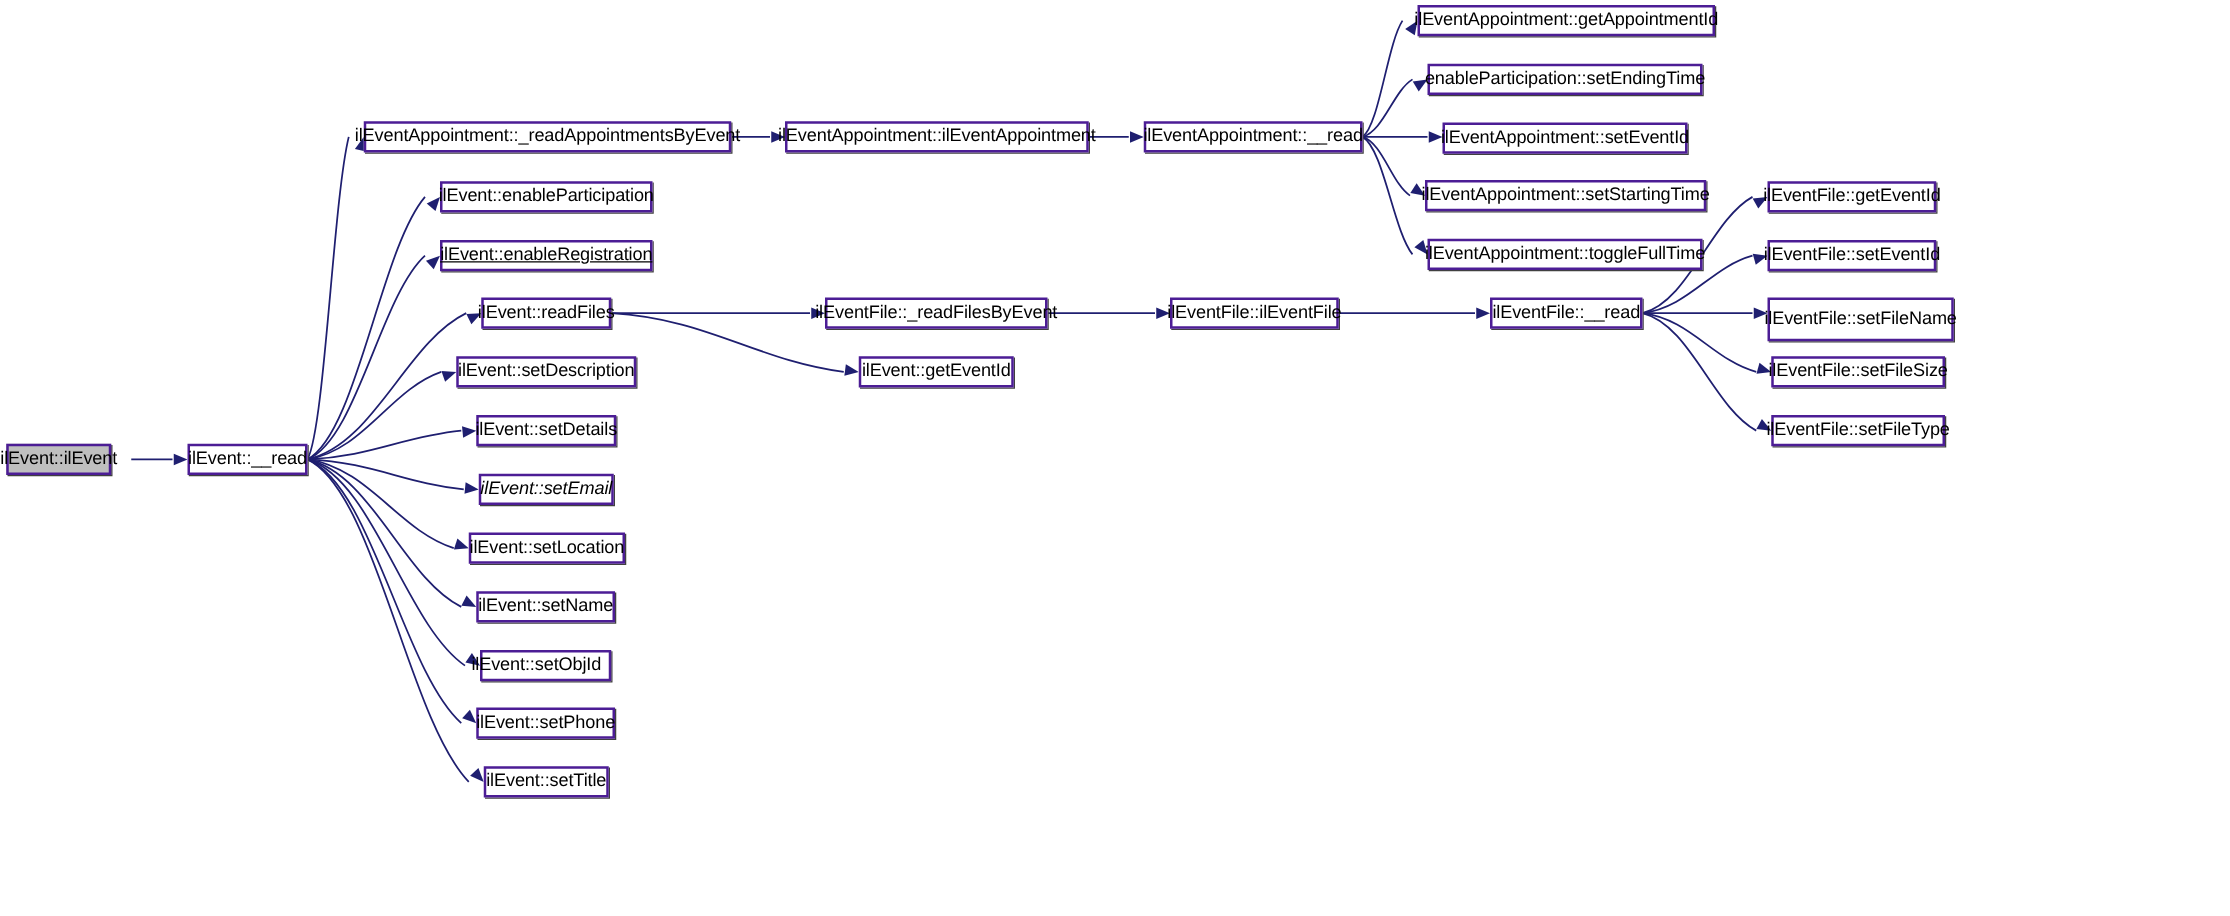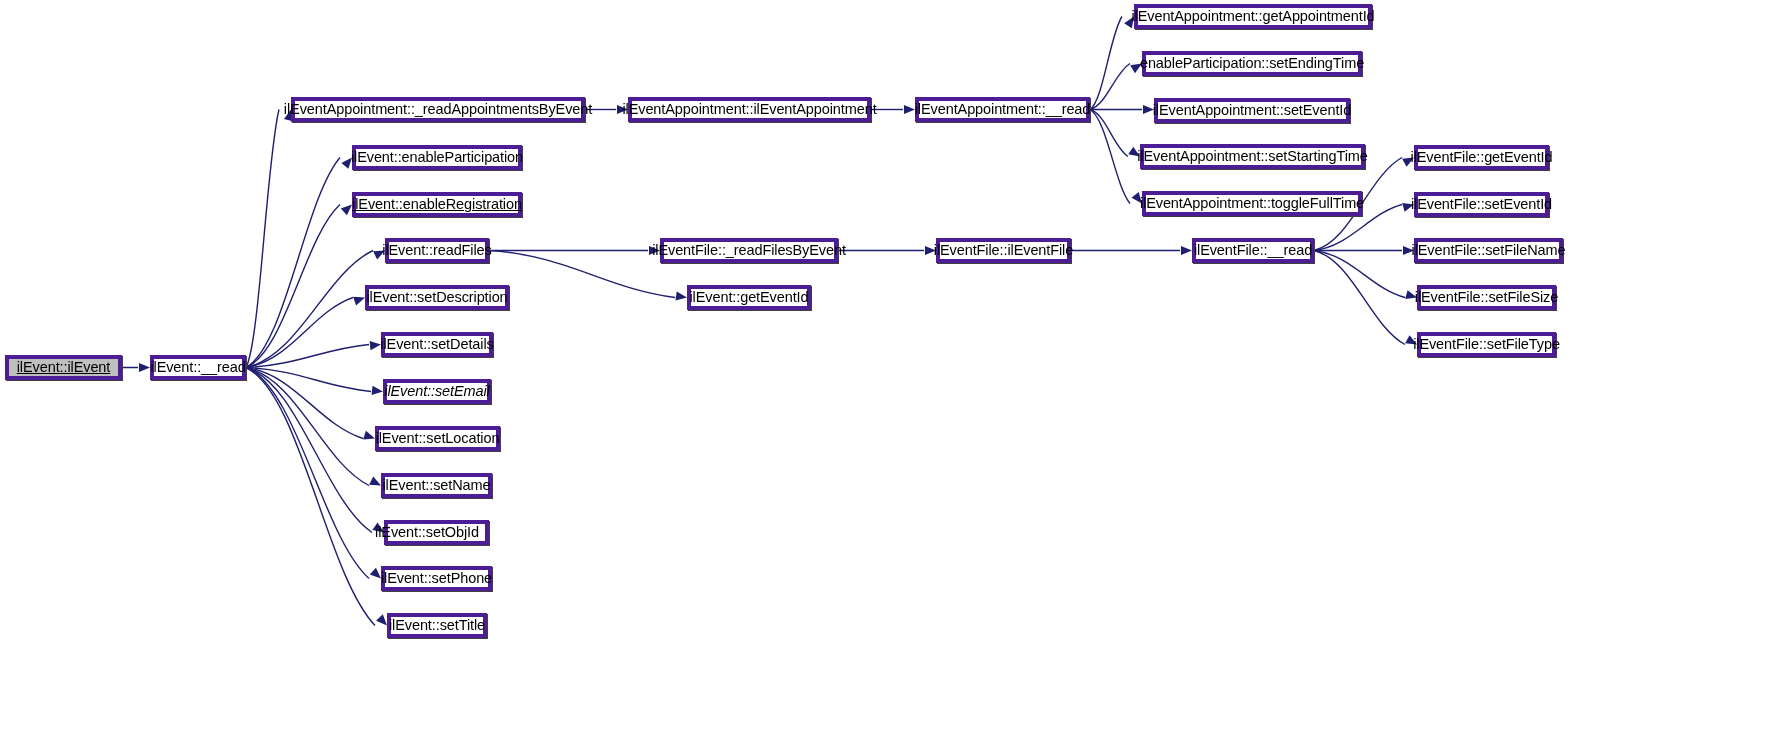--- a/index.html
+++ b/index.html
@@ -20,21 +20,21 @@
   #edges {
     position: absolute;
     left: 0;
     top: 0;
     width: 1784px;
     height: 733px;
   }
   .node {
     position: absolute;
     box-sizing: border-box;
-    border: 4px solid #4c1d95;
+    border: 2px solid #4c1d95;
     background: #ffffff;
     color: #000000;
     font-size: 14.5px;
     line-height: 1;
     display: flex;
     align-items: center;
     justify-content: center;
     white-space: nowrap;
     letter-spacing: -0.1px;
     box-shadow: 1px 1px 0 0 #404040;
@@ -104,21 +104,21 @@
       <polygon points="660,250.5 649,255.1 649,245.9" fill="#1f1f70"></polygon>
       <polygon points="687,297.5 675.4895768626834,300.6096879586106 676.7024404372462,291.4899861022176" fill="#1f1f70"></polygon>
       <polygon points="936,250.5 925,255.1 925,245.9" fill="#1f1f70"></polygon>
       <polygon points="1192,250.5 1181,255.1 1181,245.9" fill="#1f1f70"></polygon>
       <polygon points="1414,157.5 1406.622981770505,166.8669419791999 1402.1509846065853,158.82696428234675" fill="#1f1f70"></polygon>
       <polygon points="1414,204.5 1404.6142781366386,211.8531098933457 1402.1738520537099,202.98269160930963" fill="#1f1f70"></polygon>
       <polygon points="1414,250.5 1403,255.1 1403,245.9" fill="#1f1f70"></polygon>
       <polygon points="1417,297.5 1405.1785465184867,299.05345987538095 1407.5918397933115,290.1756214239511" fill="#1f1f70"></polygon>
       <polygon points="1417,344.5 1405.1387455436764,343.28729940943913 1409.5330448427505,335.20459357103596" fill="#1f1f70"></polygon>
     </svg>
-<div class="node highlight" style="left: 5px; top: 355px; width: 117px; height: 25px; text-decoration: underline;">
+<div class="node highlight" style="left: 5px; top: 355px; width: 84px; height: 25px;">
       <span class="node-label">ilEvent::ilEvent</span>
     </div>
     <div class="node" style="left: 150px; top: 355px; width: 96px; height: 25px;">
       <span class="node-label">ilEvent::__read</span>
     </div>
     <div class="node" style="left: 291px; top: 97px; width: 294px; height: 25px;">
       <span class="node-label">ilEventAppointment::_readAppointmentsByEvent</span>
     </div>
     <div class="node" style="left: 352px; top: 145px; width: 170px; height: 25px;">
       <span class="node-label">ilEvent::enableParticipation</span>
@@ -185,21 +185,21 @@
     </div>
     <div class="node" style="left: 1192px; top: 238px; width: 122px; height: 25px;">
       <span class="node-label">ilEventFile::__read</span>
     </div>
     <div class="node" style="left: 1414px; top: 145px; width: 135px; height: 25px;">
       <span class="node-label">ilEventFile::getEventId</span>
     </div>
     <div class="node" style="left: 1414px; top: 192px; width: 135px; height: 25px;">
       <span class="node-label">ilEventFile::setEventId</span>
     </div>
-    <div class="node" style="left: 1414px; top: 238px; width: 149px; height: 25px;">
+    <div class="node" style="left: 1414px; top: 238px; width: 149px; height: 35px;">
       <span class="node-label">ilEventFile::setFileName</span>
     </div>
     <div class="node" style="left: 1417px; top: 285px; width: 139px; height: 25px;">
       <span class="node-label">ilEventFile::setFileSize</span>
     </div>
     <div class="node" style="left: 1417px; top: 332px; width: 139px; height: 25px;">
       <span class="node-label">ilEventFile::setFileType</span>
     </div>
   </div>
 

